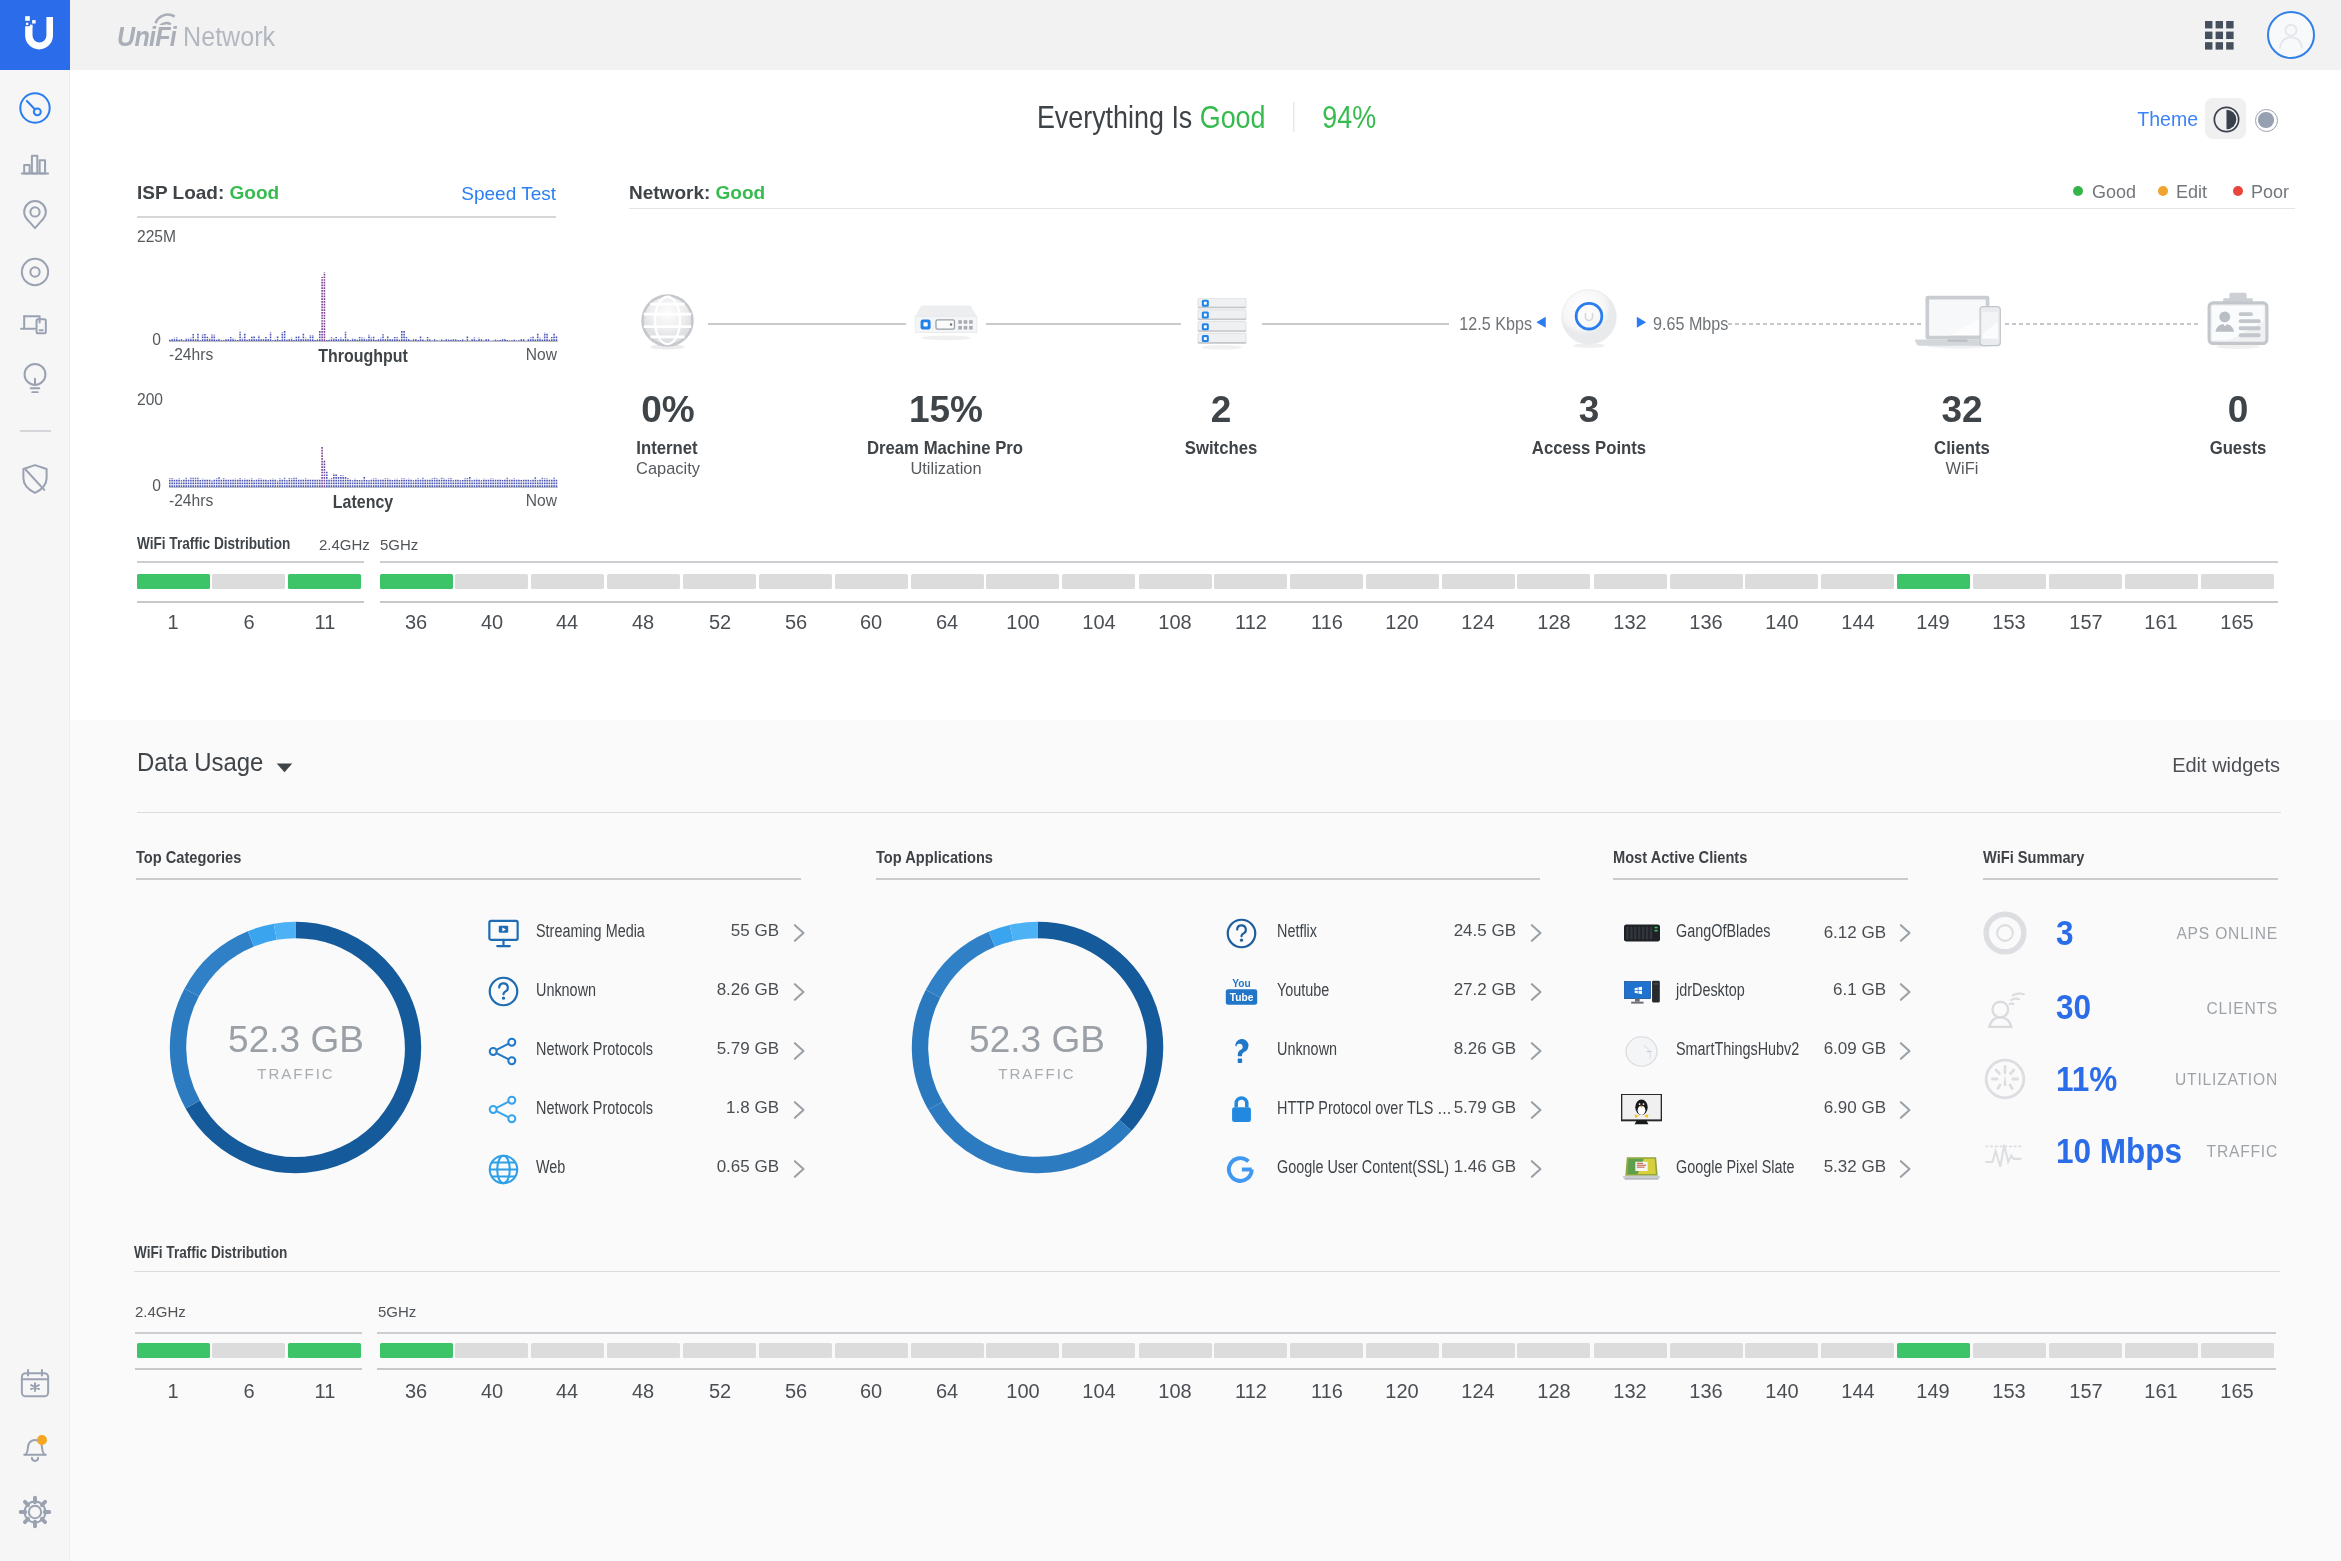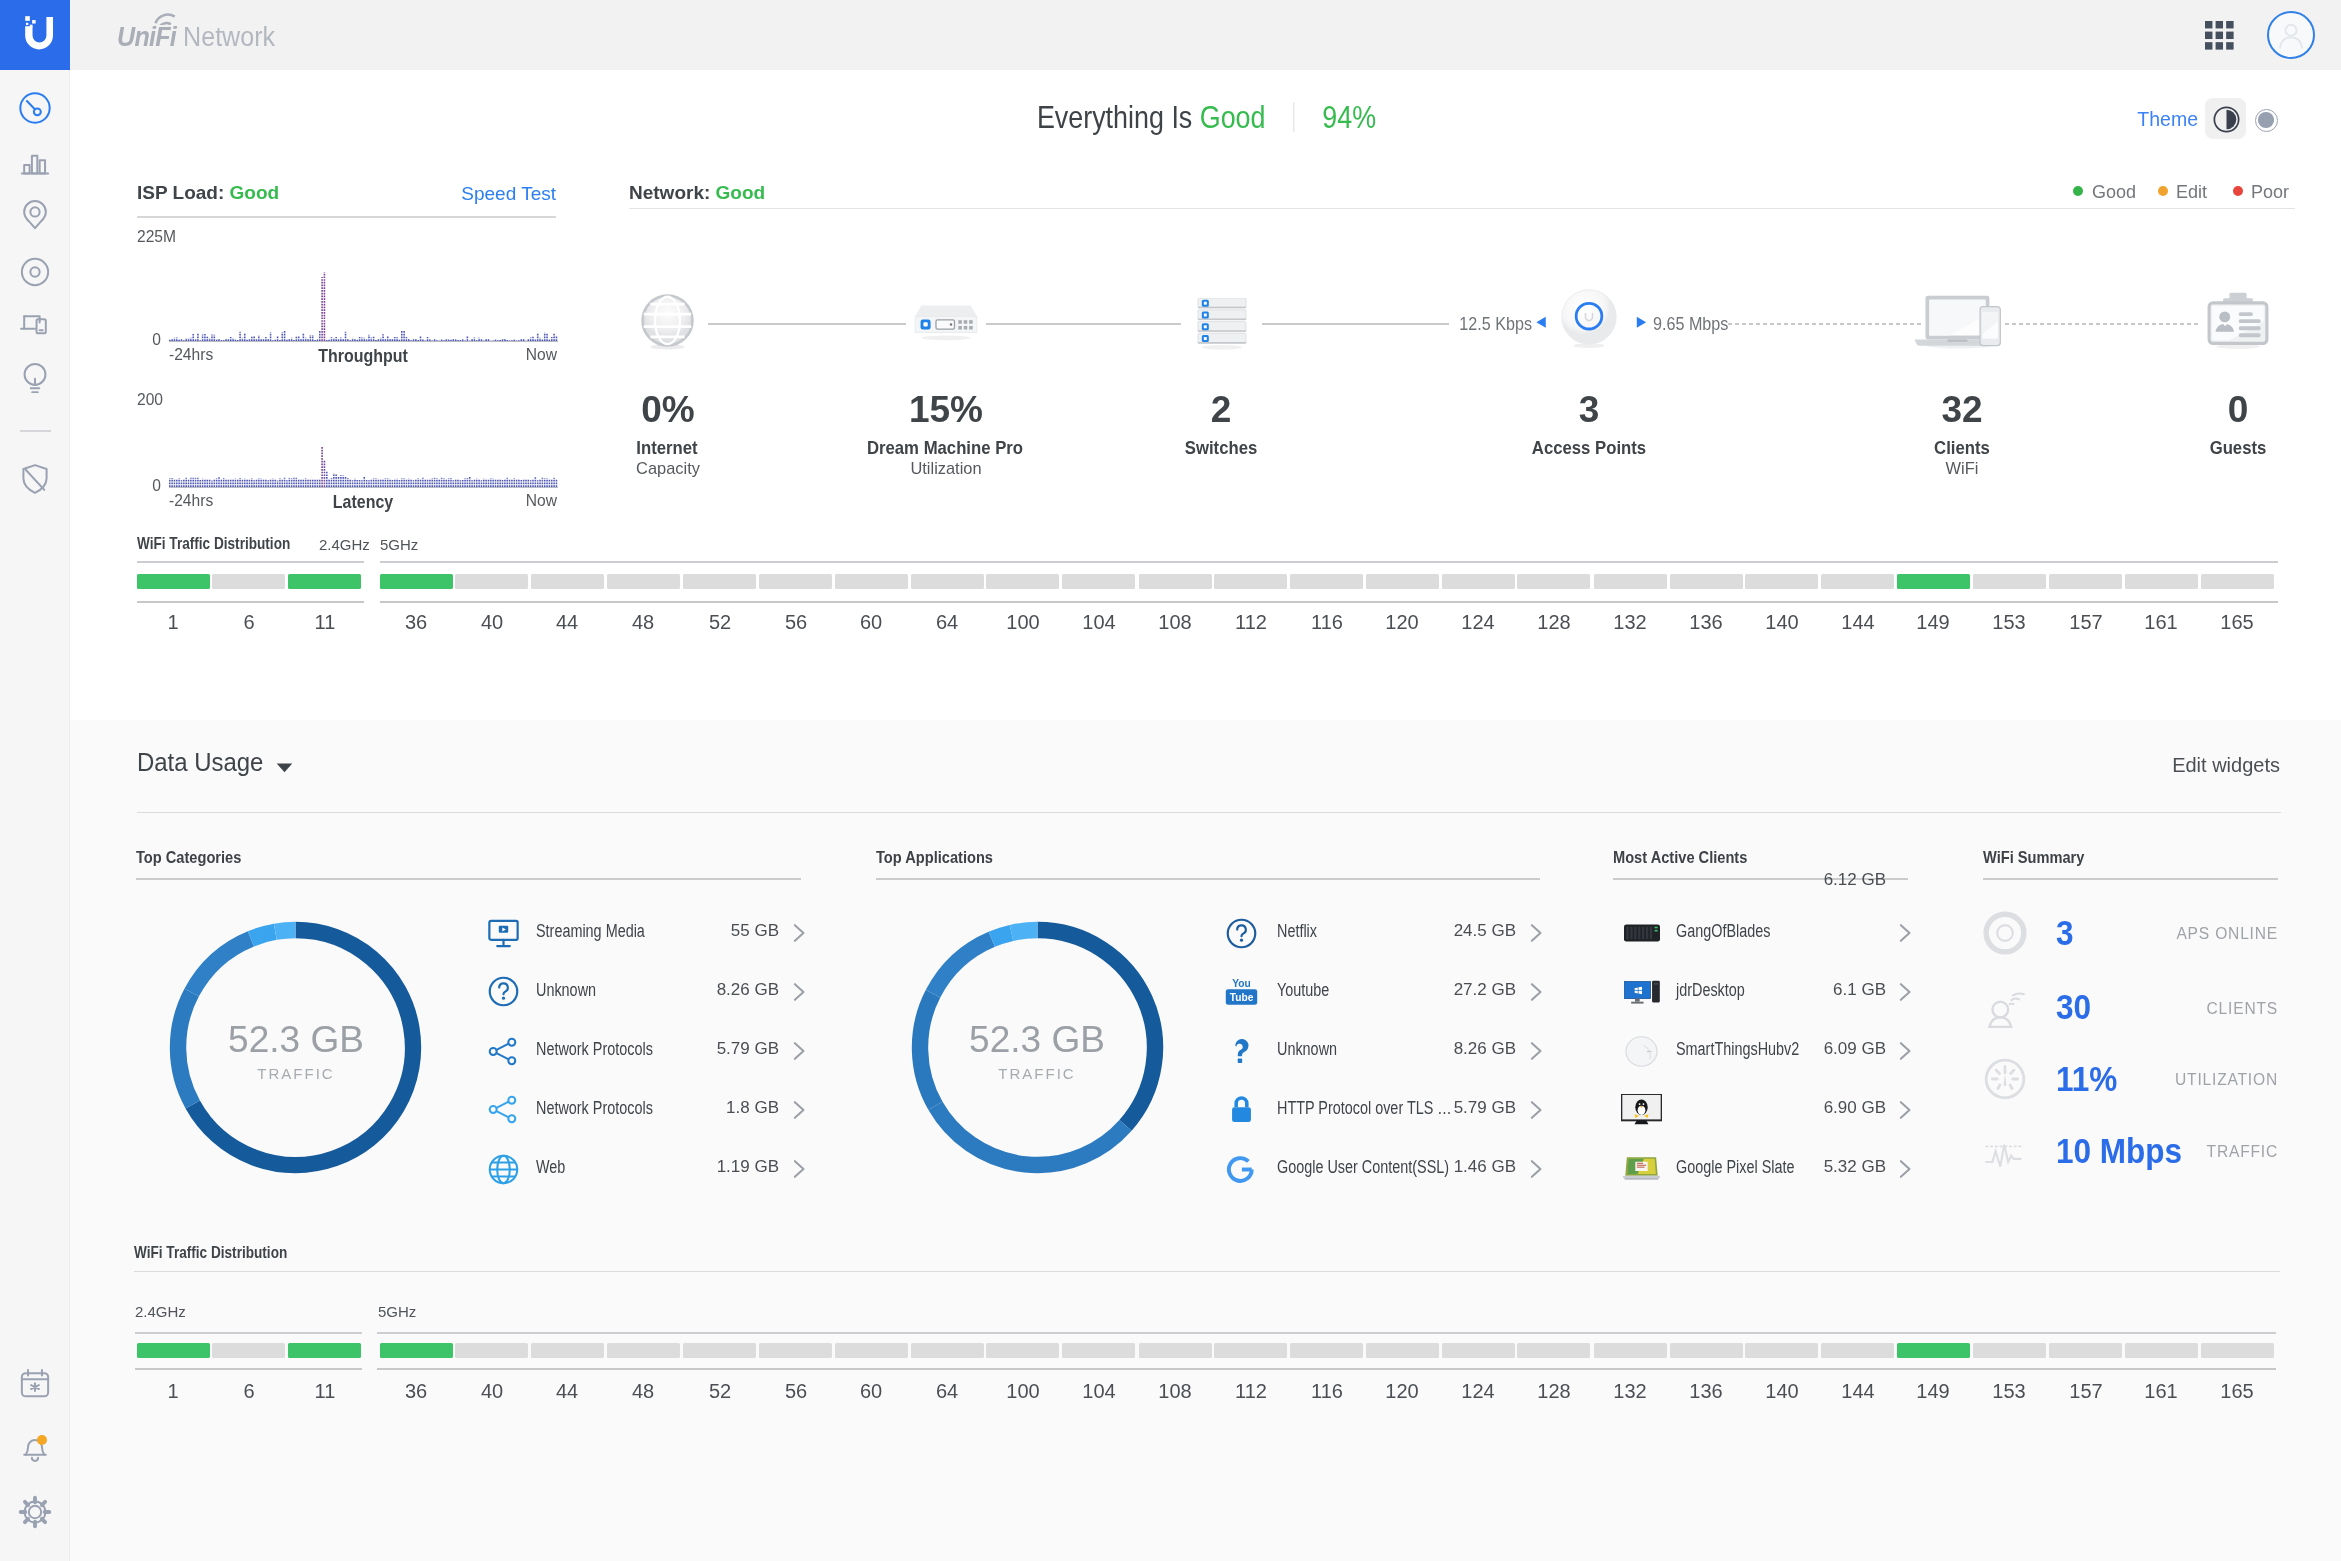--- a/index.html
+++ b/index.html
@@ -757,21 +757,21 @@
     <path d="M10 4 L21 14 L10 24" fill="none" stroke="#9aa0a6" stroke-width="2.6" stroke-linecap="round" stroke-linejoin="round"></path>
   </svg>
 <svg style="position:absolute;left:487px;top:1153px" width="33" height="33" viewBox="0 0 42 42">
     <g fill="none" stroke="#2da0e8" stroke-width="2.6">
       <circle cx="21" cy="21" r="17.5"></circle>
       <ellipse cx="21" cy="21" rx="8" ry="17.5"></ellipse>
       <path d="M3.5 21 h35 M6 12 h30 M6 30 h30"></path>
     </g>
   </svg>
 <div style="position:absolute;left:536px;top:1157px;font-size:18px;color:#3f4449;white-space:nowrap;transform:scaleX(0.8);transform-origin:left">Web</div>
-<div style="position:absolute;left:545px;top:1157px;width:234px;text-align:right;font-size:17px;color:#4a4e52">1.19 GB</div>
+<div style="position:absolute;left:545px;top:1157px;width:234px;text-align:right;font-size:17px;color:#4a4e52">0.65 GB</div>
 <svg style="position:absolute;left:787px;top:1158px" width="22" height="22" viewBox="0 0 28 28">
     <path d="M10 4 L21 14 L10 24" fill="none" stroke="#9aa0a6" stroke-width="2.6" stroke-linecap="round" stroke-linejoin="round"></path>
   </svg>
 <svg style="position:absolute;left:1225px;top:917px" width="33" height="33" viewBox="0 0 42 42">
     <g fill="none" stroke="#1d5c9e" stroke-width="2.8">
       <circle cx="21" cy="21" r="17.5"></circle>
       <path d="M15.5 16 a5.5 5.5 0 1 1 7.5 5.2 c-1.6.7 -2 1.6 -2 3.3" stroke-linecap="round"></path>
       <circle cx="21" cy="29.5" r="2" fill="#1d5c9e" stroke="none"></circle>
     </g>
   </svg>
@@ -833,21 +833,21 @@
       <rect x="13" y="6" width="3" height="16" fill="#33373d"></rect>
       <rect x="18" y="6" width="3" height="16" fill="#33373d"></rect>
       <rect x="23" y="6" width="3" height="16" fill="#33373d"></rect>
       <rect x="28" y="6" width="3" height="16" fill="#33373d"></rect>
       <rect x="33" y="6" width="3" height="16" fill="#33373d"></rect>
       <rect x="39" y="6" width="4" height="2" fill="#3dc368"></rect>
       <rect x="39" y="10" width="4" height="2" fill="#3dc368"></rect>
     </g>
   </svg>
 <div style="position:absolute;left:1676px;top:921px;font-size:18px;color:#3f4449;white-space:nowrap;transform:scaleX(0.8);transform-origin:left">GangOfBlades</div>
-<div style="position:absolute;left:1652px;top:870px;width:234px;text-align:right;font-size:17px;color:#4a4e52">6.12 GB</div>
+<div style="position:absolute;left:1652px;top:923px;width:234px;text-align:right;font-size:17px;color:#4a4e52">6.12 GB</div>
 <svg style="position:absolute;left:1893px;top:922px" width="22" height="22" viewBox="0 0 28 28">
     <path d="M10 4 L21 14 L10 24" fill="none" stroke="#9aa0a6" stroke-width="2.6" stroke-linecap="round" stroke-linejoin="round"></path>
   </svg>
 <svg style="position:absolute;left:1624px;top:980px" width="36" height="24" viewBox="0 0 46 31">
     <g>
       <rect x="0" y="2" width="34" height="22" fill="#1f73ce"></rect>
       <rect x="0" y="2" width="34" height="22" fill="none" stroke="#16509a" stroke-width="1"></rect>
       <path d="M13.5 10.5 l4 -0.8 v3.3 h-4 z M18.5 9.5 l4.5 -0.9 v4.4 h-4.5 z M13.5 14 h4 v3.3 l-4 -0.8 z M18.5 14 h4.5 v4.4 l-4.5 -0.9 z" fill="#fff"></path>
       <rect x="14" y="24" width="6" height="4" fill="#6a6e73"></rect>
       <rect x="9" y="28" width="16" height="2.5" fill="#6a6e73"></rect>

